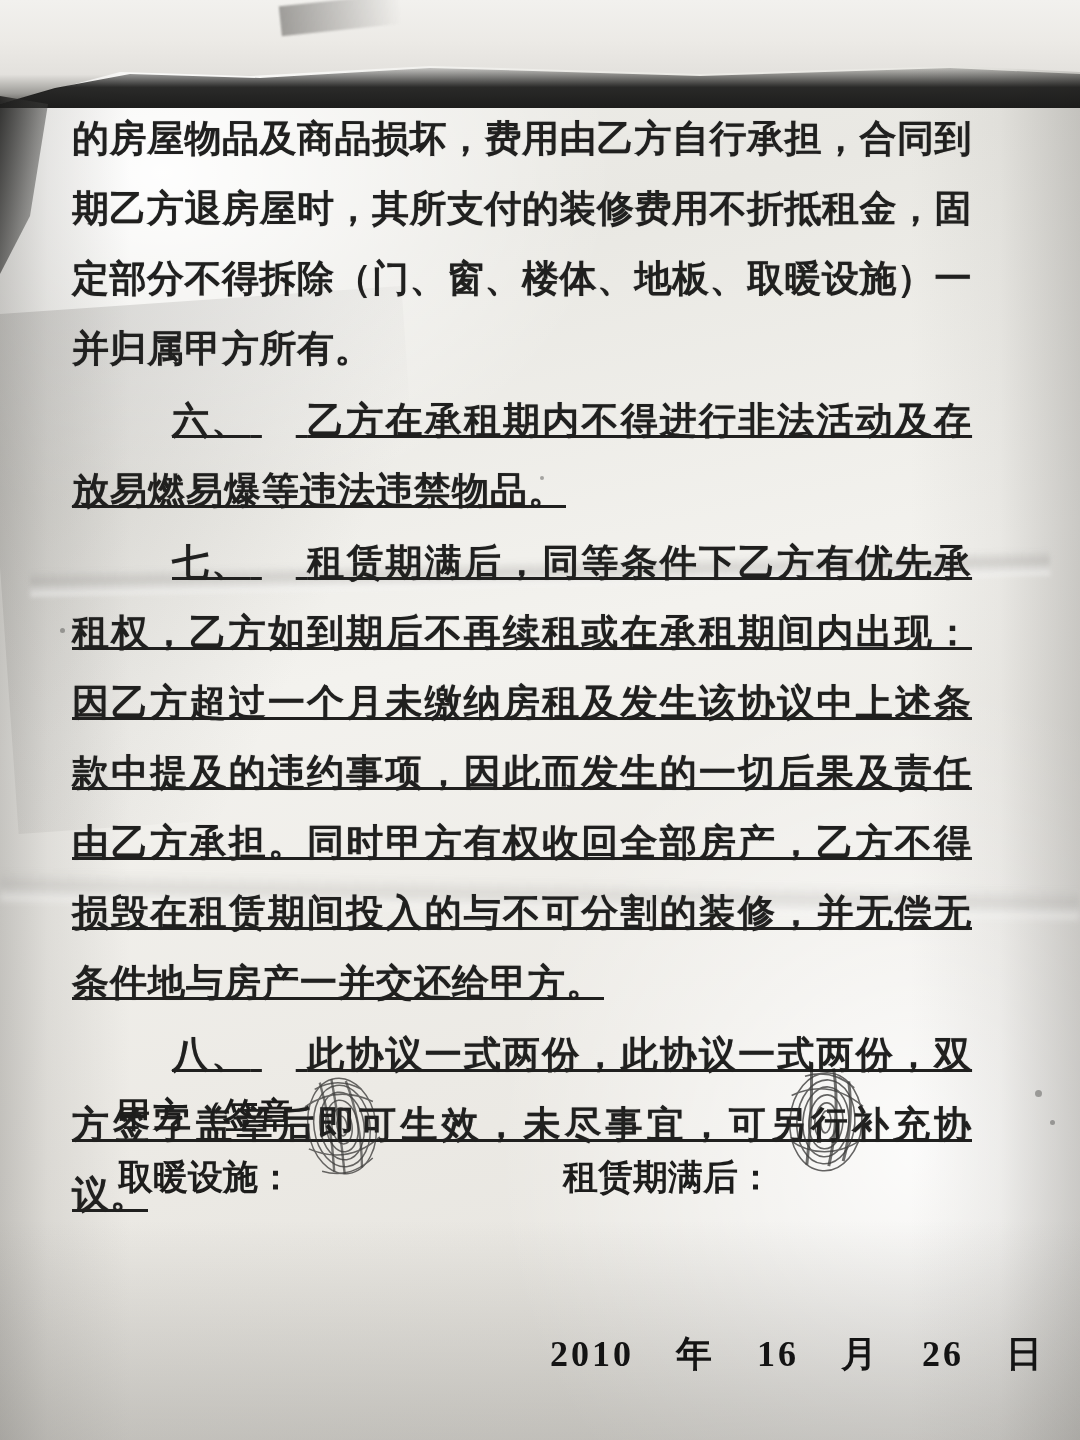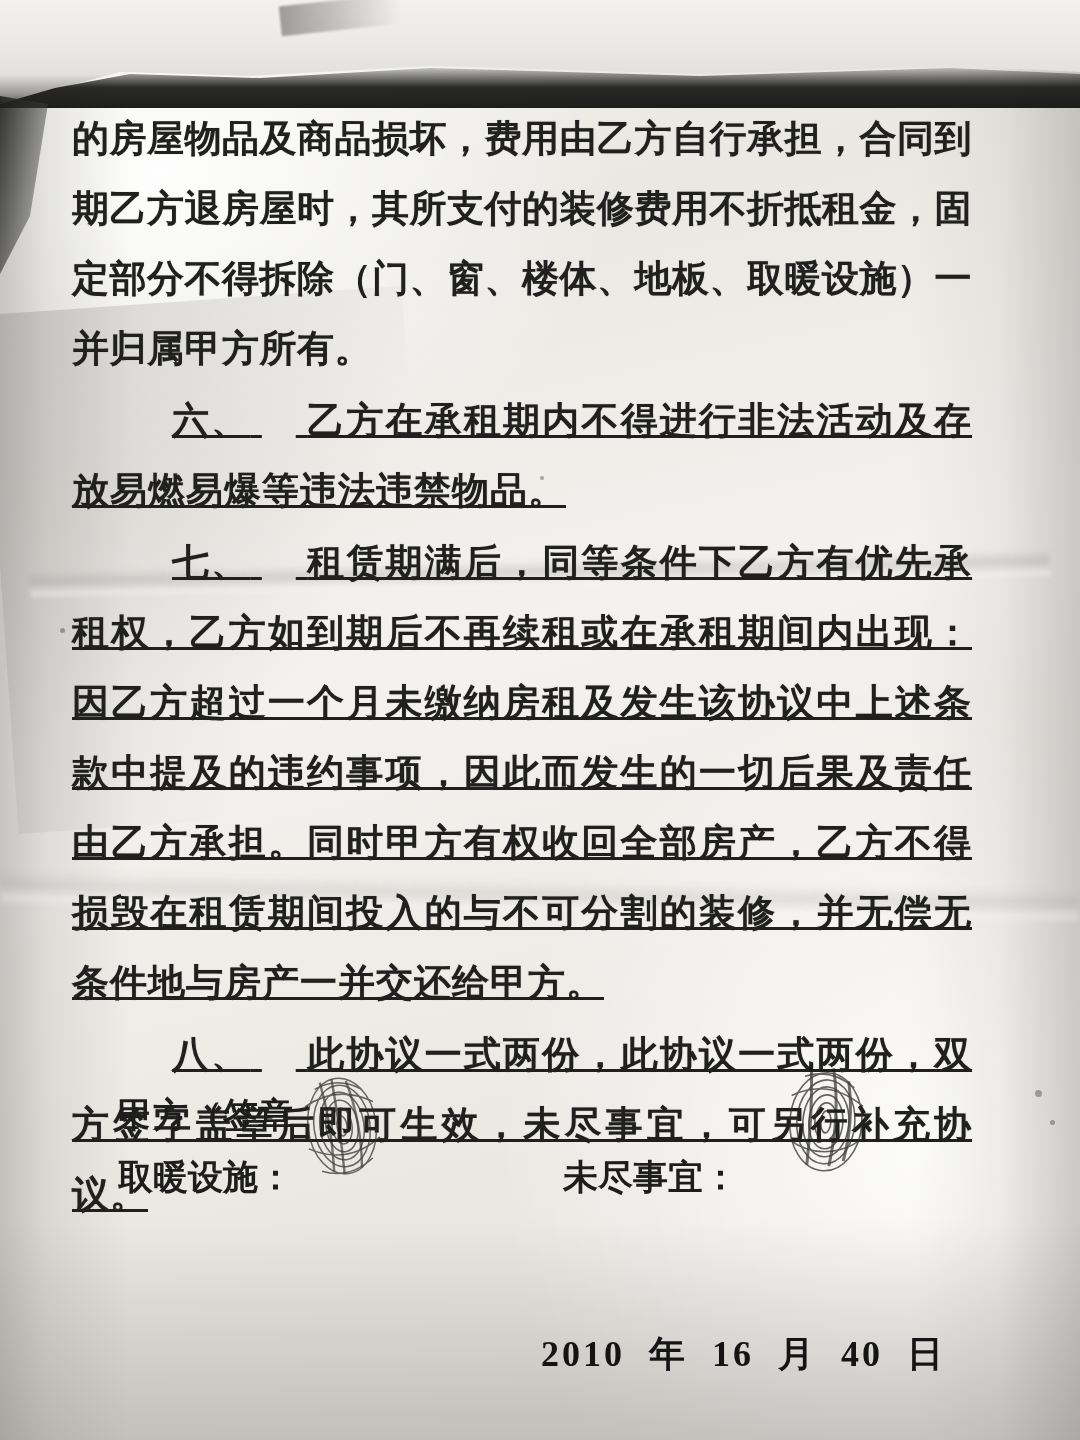--- a/index.html
+++ b/index.html
@@ -145,21 +145,21 @@
 
   .date-line {
     position: absolute;
     left: 535px;
     top: 1330px;
     font-size: 36px;
     letter-spacing: 3px;
     color: #141414;
     font-weight: 600;
   }
-  .date-line span { margin: 0 6px; }
+  .date-line span { margin: 0 15px; }
 
   
   .fingerprint {
     position: absolute;
     width: 120px;
     height: 108px;
     opacity: 0.82;
   }
   .fp1 { left: 282px; top: 1072px; transform: rotate(-8deg); }
   .fp2 { left: 768px; top: 1066px; transform: rotate(4deg); }
@@ -219,21 +219,21 @@
     <div class="sig-row">
       <div class="sig-col">
         <span>甲方（签章</span>
       </div>
     </div>
     <div class="sig-row">
       <div class="sig-col">
         <span>取暖设施：</span>
       </div>
       <div class="sig-col right">
-        <span>未尽事宜：</span>
+        <span>租赁期满后：</span>
       </div>
     </div>
   </div>
 
   <svg class="fingerprint fp1" viewBox="0 0 120 108">
     <g fill="none" stroke="#2b2a29" stroke-width="1.5" opacity="0.85">
       <ellipse cx="60" cy="54" rx="34" ry="48"></ellipse>
       <ellipse cx="60" cy="54" rx="28" ry="41"></ellipse>
       <ellipse cx="60" cy="54" rx="22" ry="34"></ellipse>
       <ellipse cx="60" cy="54" rx="16" ry="26"></ellipse>
@@ -268,21 +268,21 @@
       <path d="M62 2 q10 46 2 98"></path>
       <path d="M78 14 q8 40 0 80"></path>
     </g>
   </svg>
 
   <div class="date-line">
     <span>2010</span>
     <span>年</span>
     <span>16</span>
     <span>月</span>
-    <span>40</span>
+    <span>26</span>
     <span>日</span>
   </div>
 
   <div class="speck" style="left:1035px; top:1090px; width:7px; height:7px;"></div>
   <div class="speck" style="left:1050px; top:1120px; width:5px; height:5px;"></div>
   <div class="speck" style="left:60px; top:628px; width:5px; height:5px;"></div>
   <div class="speck" style="left:540px; top:476px; width:4px; height:4px;"></div>
 
 </div>
 

